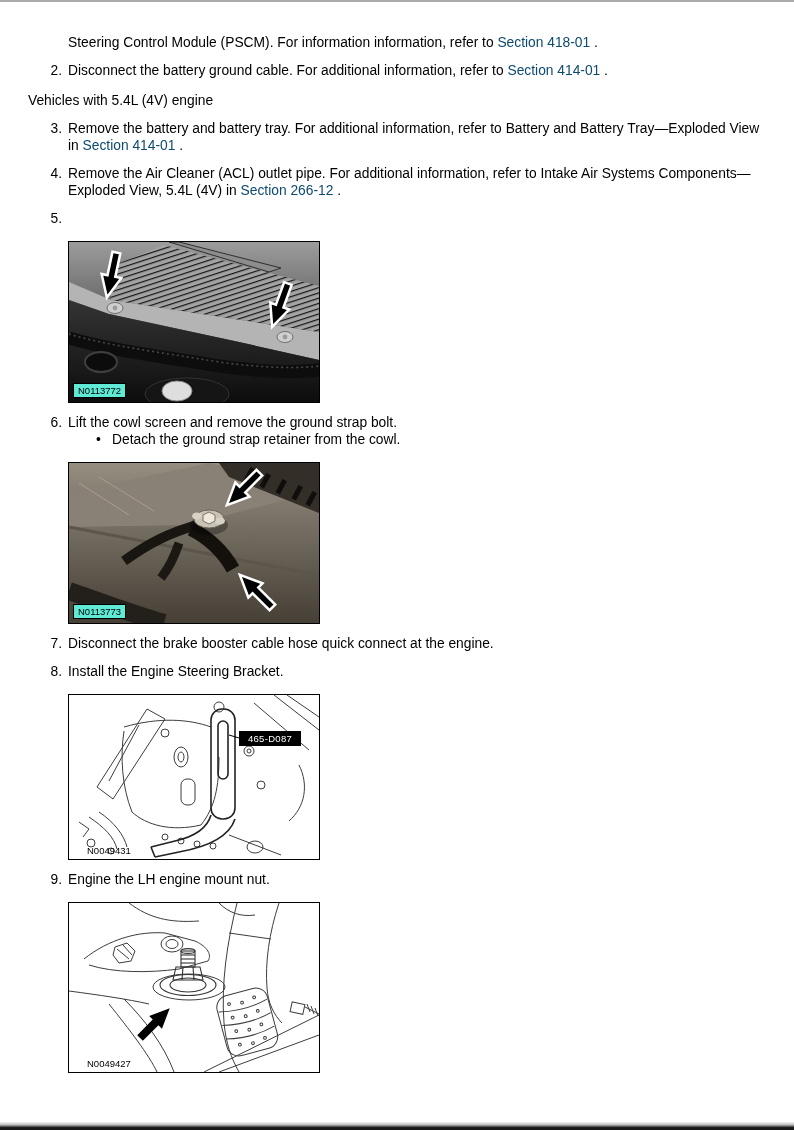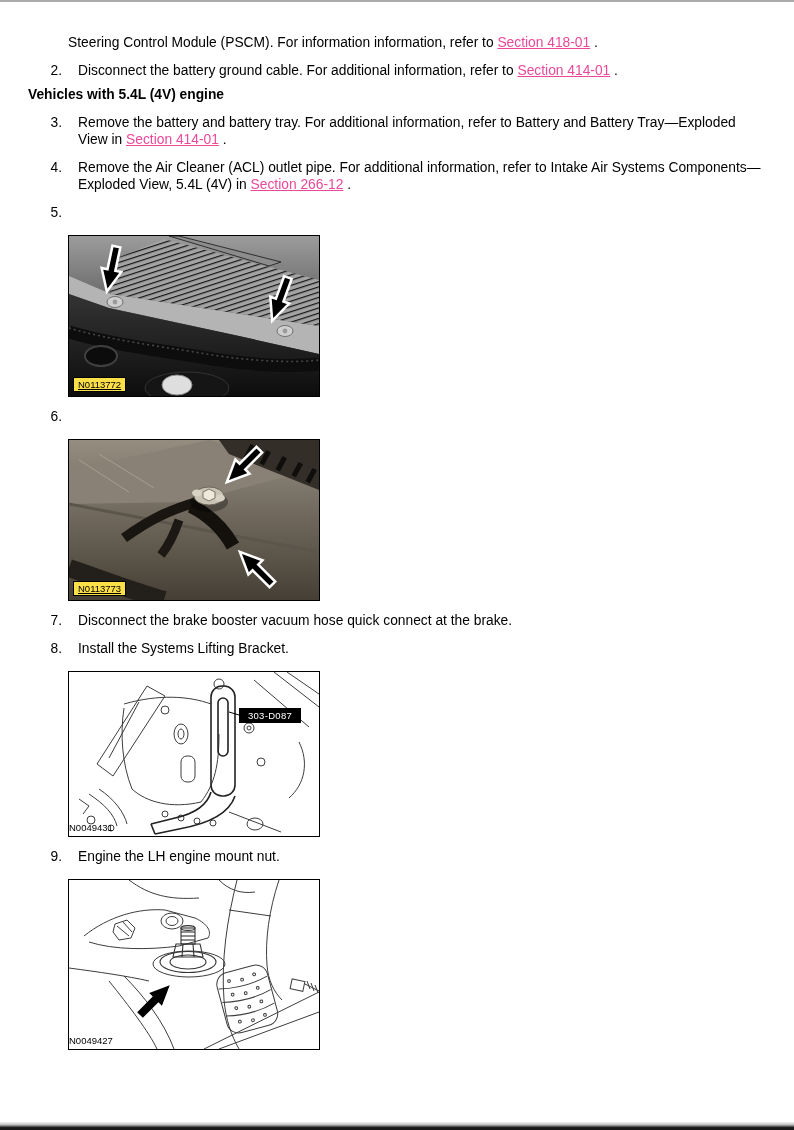--- a/index.html
+++ b/index.html
@@ -3,33 +3,33 @@
 <meta charset="utf-8">
 <style>
   html,body{margin:0;padding:0;background:#fff;}
   .page{position:relative;width:794px;height:1130px;background:#fff;overflow:hidden;
         font-family:"Liberation Sans",sans-serif;font-size:13.8px;color:#000;}
   .top-edge{position:absolute;top:0;left:0;width:794px;height:2px;background:#ababab;}
   .bottom-edge{position:absolute;bottom:0;left:0;width:794px;height:8px;
         background:linear-gradient(#f4f4f4,#bdbdbd 35%,#5a5a5a 55%,#1b1b1b 70%,#161616);}
   .doc{padding:34px 26px 0 28px;}
   .lead{margin:0 0 0 40px;line-height:17px;}
-  a.seclink{color:#ec4899;text-decoration:underline;cursor:pointer;}
-  .heading{font-weight:bold;margin:7px 0 0 0;line-height:17px;}
+  a.seclink{color:#0c4a6e;cursor:pointer;}
+  .heading{font-weight:normal;margin:13px 0 0 0;line-height:17px;}
   .step{display:flex;margin-top:11px;line-height:17px;}
   .step-num{width:34px;text-align:right;flex:none;}
-  .step-body{margin-left:16px;max-width:692px;}
+  .step-body{margin-left:6px;max-width:692px;}
   .bullet-line{display:flex;margin-left:28px;line-height:17px;}
   .bullet-dot{width:8px;flex:none;margin-right:8px;}
   .figure{position:relative;margin:14px 0 0 40px;width:250px;border:1px solid #000;
           background:#fff;}
   .figure svg{display:block;}
-  .fig-label-box{position:absolute;left:4px;bottom:4px;background:#fde047;border:1px solid #000;
-          padding:0 4px;font-size:9.5px;line-height:13px;color:#000;text-decoration:underline;}
-  .fig-label-plain{position:absolute;left:0;bottom:3px;font-size:9.5px;color:#000;}
+  .fig-label-box{position:absolute;left:4px;bottom:4px;background:#5eead4;border:1px solid #000;
+          padding:0 4px;font-size:9.5px;line-height:13px;color:#000;}
+  .fig-label-plain{position:absolute;left:18px;bottom:3px;font-size:9.5px;color:#000;}
   .tool-tag{position:absolute;left:170px;top:36px;width:62px;height:15px;background:#000;
           color:#fff;font-size:9.5px;line-height:15px;text-align:center;letter-spacing:.3px;}
 </style>
 </head>
 <body>
 
 <div class="page">
   <div class="top-edge"></div>
 
   <div class="doc">
@@ -97,20 +97,27 @@
         </g>
         <g transform="translate(210,66) rotate(20)">
           <path d="M-4,-26 L4,-26 L4,-2 L10,-2 L0,20 L-10,-2 L-4,-2 Z" fill="#000" stroke="#fff" stroke-width="2.5"></path>
         </g>
       </svg>
       <div class="fig-label-box">N0113772</div>
     </div>
 
     <div class="step">
       <span class="step-num">6.</span>
+      <span class="step-body">
+        <span>Lift the cowl screen and remove the ground strap bolt.</span>
+        <span class="bullet-line">
+          <span class="bullet-dot">•</span>
+          <span>Detach the ground strap retainer from the cowl.</span>
+        </span>
+      </span>
     </div>
 
     <div class="figure" style="height:160px">
       <svg viewBox="0 0 250 160" width="250" height="160">
         <defs>
           <linearGradient id="bg2" x1="0" y1="0" x2="0" y2="1">
             <stop offset="0" stop-color="#958d80"></stop>
               <stop offset="1" stop-color="#463f35"></stop>
           </linearGradient>
         </defs>
@@ -143,26 +150,26 @@
         </g>
         <g transform="translate(185,126) rotate(135)">
           <path d="M-4,-26 L4,-26 L4,-2 L10,-2 L0,20 L-10,-2 L-4,-2 Z" fill="#000" stroke="#fff" stroke-width="2.5"></path>
         </g>
       </svg>
       <div class="fig-label-box">N0113773</div>
     </div>
 
     <div class="step">
       <span class="step-num">7.</span>
-      <span class="step-body">Disconnect the brake booster vacuum hose quick connect at the brake.</span>
+      <span class="step-body">Disconnect the brake booster cable hose quick connect at the engine.</span>
     </div>
 
     <div class="step">
       <span class="step-num">8.</span>
-      <span class="step-body">Install the Systems Lifting Bracket.</span>
+      <span class="step-body">Install the Engine Steering Bracket.</span>
     </div>
 
     <div class="figure" style="height:164px">
       <svg viewBox="0 0 250 164" width="250" height="164">
         <rect x="0" y="0" width="250" height="164" fill="#ffffff"></rect>
         <g fill="none" stroke="#3d3d3d" stroke-width="1">
           <polygon points="78,14 96,24 44,104 28,92"></polygon>
           <line x1="70" y1="30" x2="40" y2="86"></line>
           <path d="M55,32 C90,22 120,24 142,32 M150,62 C150,92 146,112 132,130 C102,137 77,130 63,117 C53,92 51,62 55,36"></path>
           <ellipse cx="112" cy="62" rx="7" ry="10"></ellipse>
@@ -190,21 +197,21 @@
         </g>
         <g fill="none" stroke="#222" stroke-width="1.6">
           <rect x="142" y="14" width="24" height="110" rx="11"></rect>
           <rect x="149" y="26" width="10" height="58" rx="5"></rect>
           <path d="M142,120 C138,134 124,142 106,146 L82,152"></path>
           <path d="M166,124 C160,142 138,152 110,157 L86,162"></path>
           <line x1="82" y1="152" x2="86" y2="162"></line>
         </g>
         <line x1="160" y1="40" x2="170" y2="43" stroke="#000" stroke-width="1"></line>
       </svg>
-      <div class="tool-tag">303-D087</div>
+      <div class="tool-tag">465-D087</div>
       <div class="fig-label-plain">N0049431</div>
     </div>
 
     <div class="step">
       <span class="step-num">9.</span>
       <span class="step-body">Engine the LH engine mount nut.</span>
     </div>
 
     <div class="figure" style="height:169px">
       <svg viewBox="0 0 250 169" width="250" height="169">

